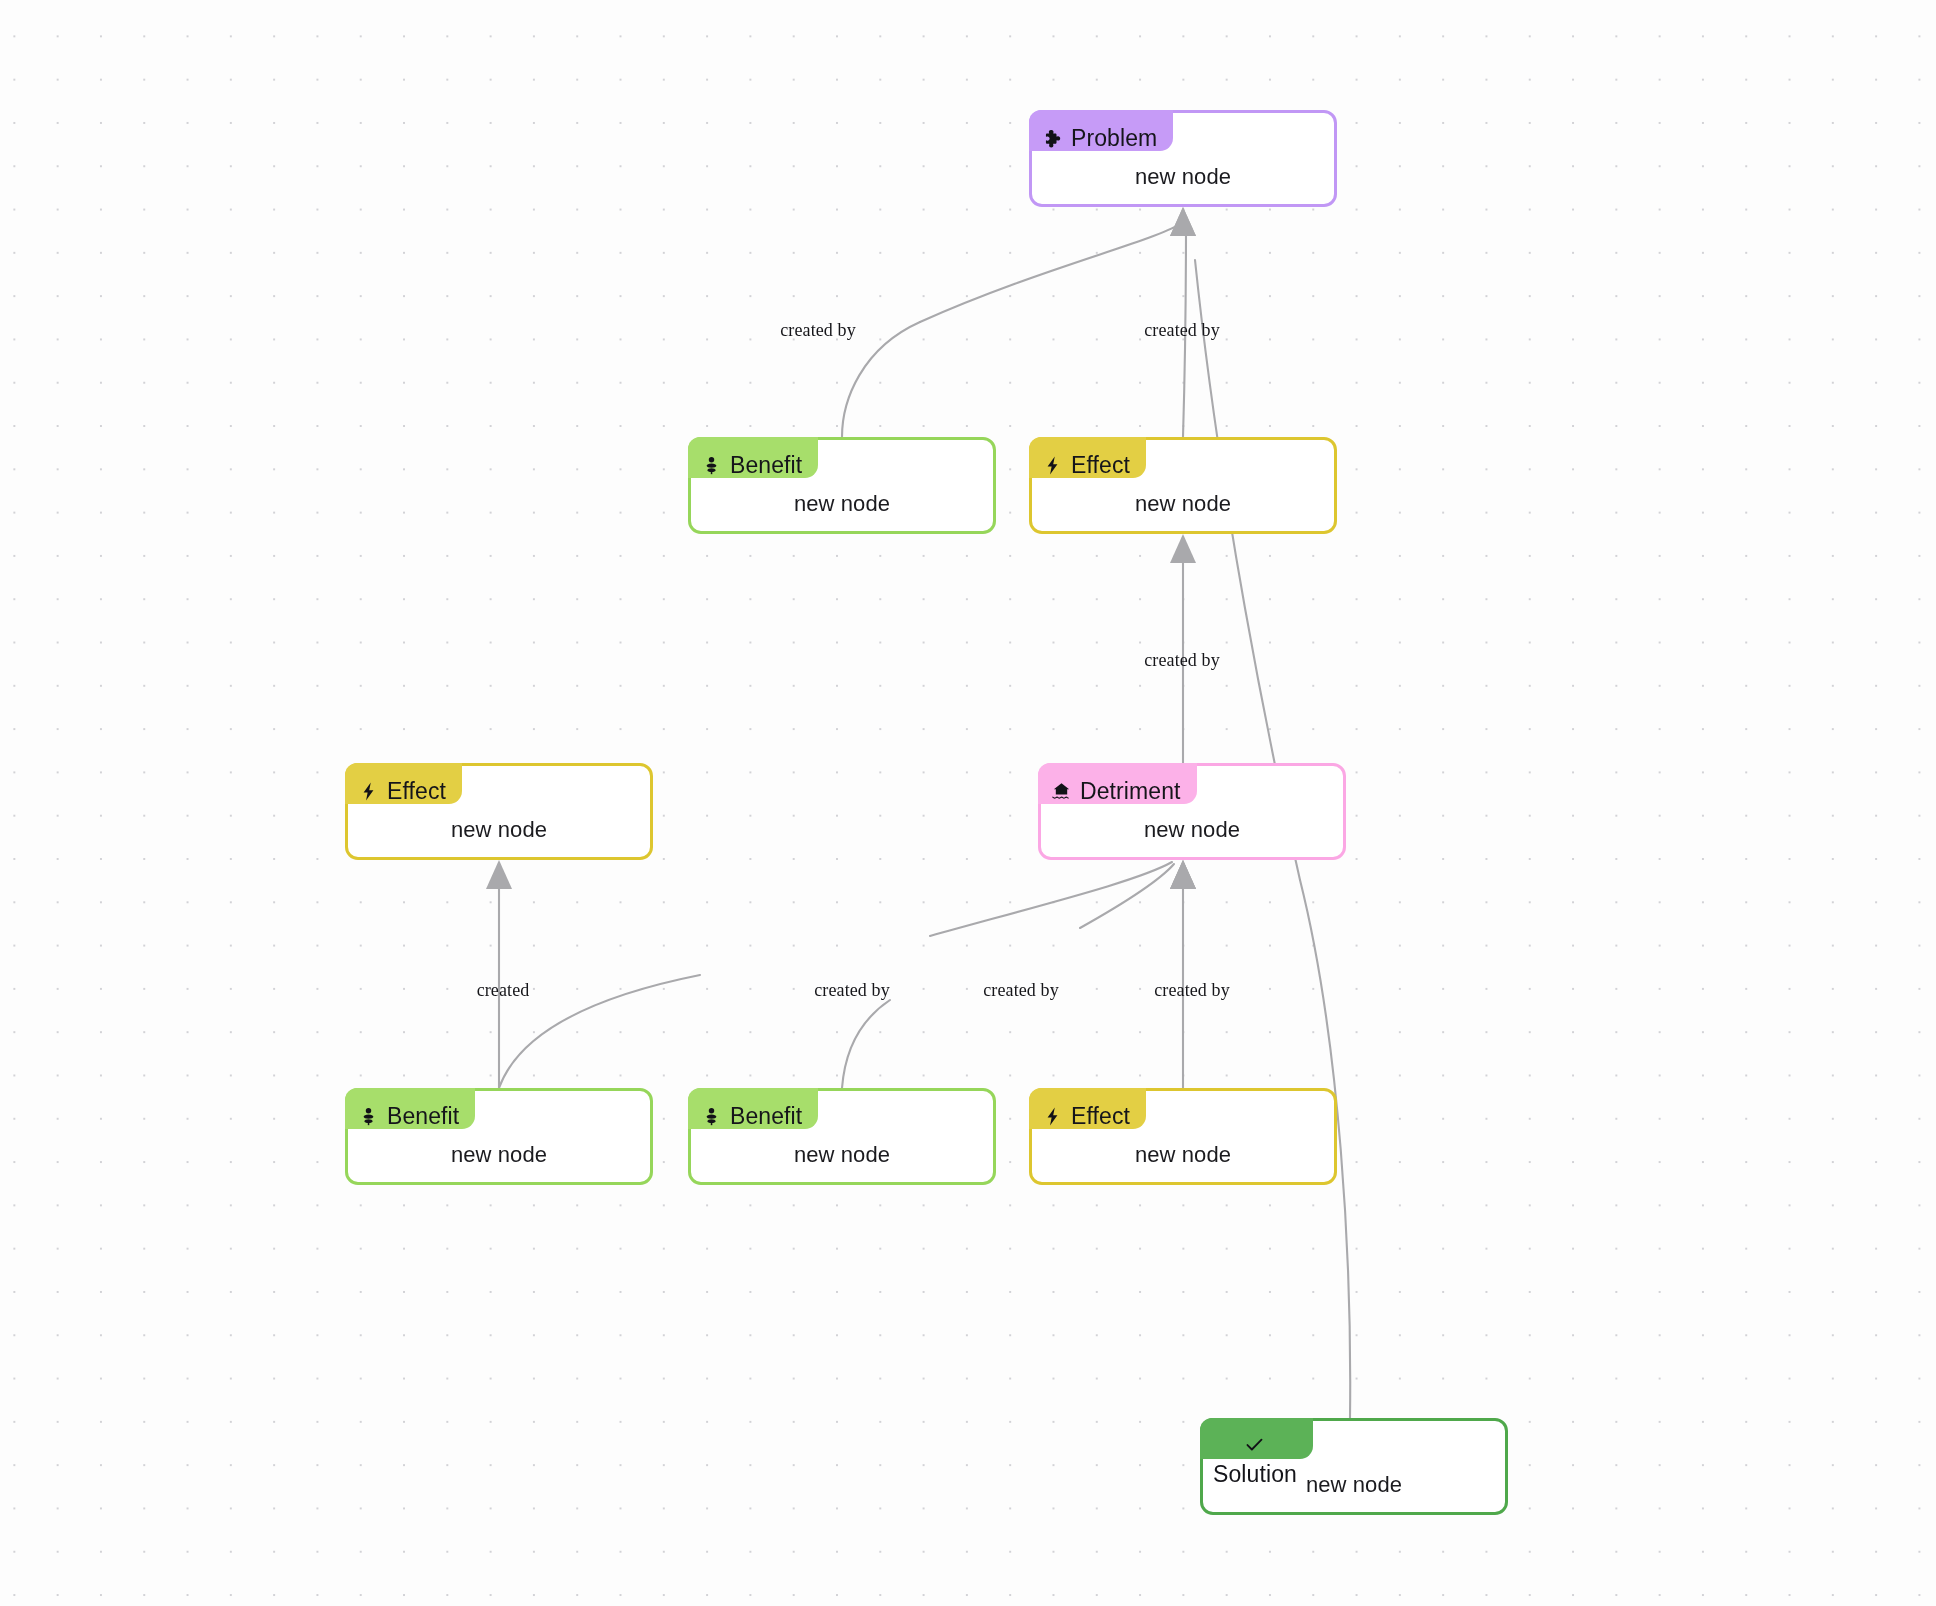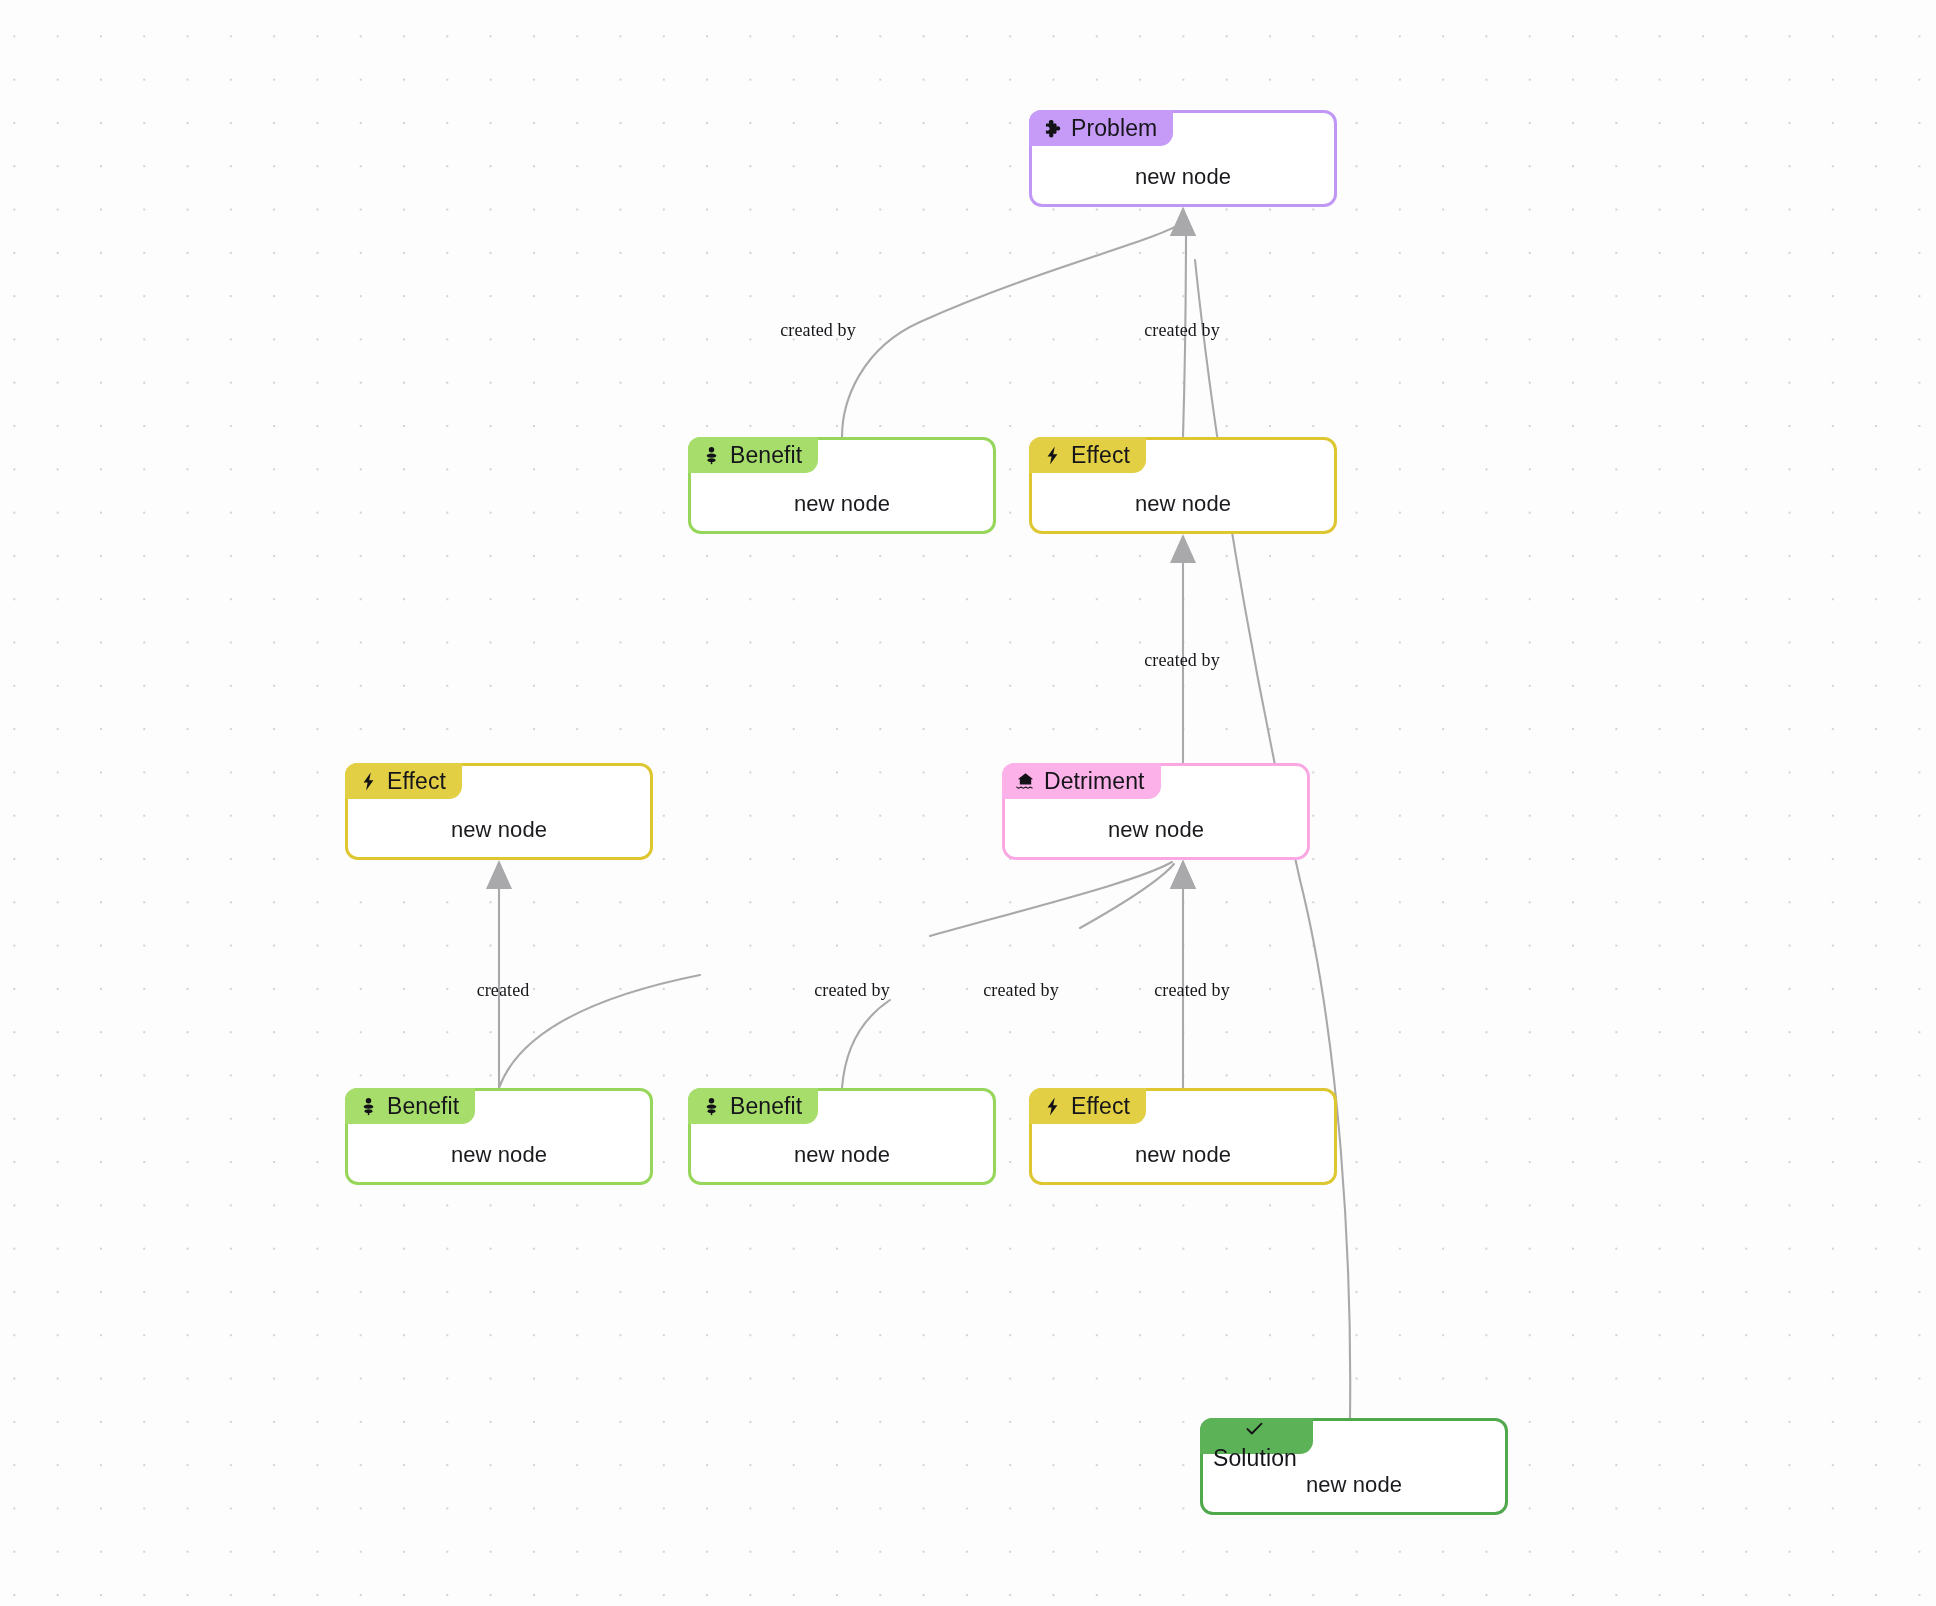--- a/index.html
+++ b/index.html
@@ -72,22 +72,22 @@
     align-items: center;
     justify-content: center;
     font-size: 22px;
     color: #1b1b1f;
     letter-spacing: 0.1px;
   }
   .node-badge {
     position: absolute;
     left: -3px;
     top: -3px;
-    height: 36px;
-    padding: 0 16px 0 13px;
+    height: 25px;
+    padding: 16px 16px 0 13px;
     border-top-left-radius: 12px;
     border-bottom-right-radius: 13px;
     display: flex;
     align-items: center;
     gap: 8px;
     font-size: 23px;
     color: #15151a;
     letter-spacing: 0.1px;
     line-height: 1;
   }
@@ -221,21 +221,21 @@
       <span class="badge-icon">
         <svg viewBox="0 0 24 24" width="21" height="21">
           <path fill="#121217" d="M14.6 1.8 6.4 13.1h4.6L9.2 22.2l8.4-11.6h-4.8z"></path>
         </svg>
       </span>
       <span>Effect</span>
     </div>
     <div class="node-body">new node</div>
   </div>
 
-  <div class="node t-detriment" style="left:1002px; top:763px;border-radius:14px;">
+  <div class="node t-detriment" style="left:1038px; top:763px;">
     <div class="node-badge">
       <span class="badge-icon">
         <svg viewBox="0 0 24 24" width="21" height="21">
           <path fill="#121217" d="M12 2.6 3.3 9.3h2.2v6.1h13V9.3h2.2z"></path>
           <path fill="#121217" d="M1.6 17.6c1.3 0 1.3 1.2 2.6 1.2s1.3-1.2 2.7-1.2 1.3 1.2 2.6 1.2 1.4-1.2 2.7-1.2 1.3 1.2 2.6 1.2 1.4-1.2 2.7-1.2 1.3 1.2 2.6 1.2v1.5c-1.3 0-1.3-1.1-2.6-1.1s-1.4 1.1-2.7 1.1-1.3-1.1-2.6-1.1-1.4 1.1-2.7 1.1-1.3-1.1-2.6-1.1-1.4 1.1-2.7 1.1-1.3-1.1-2.6-1.1z"></path>
         </svg>
       </span>
       <span>Detriment</span>
     </div>
     <div class="node-body">new node</div>

